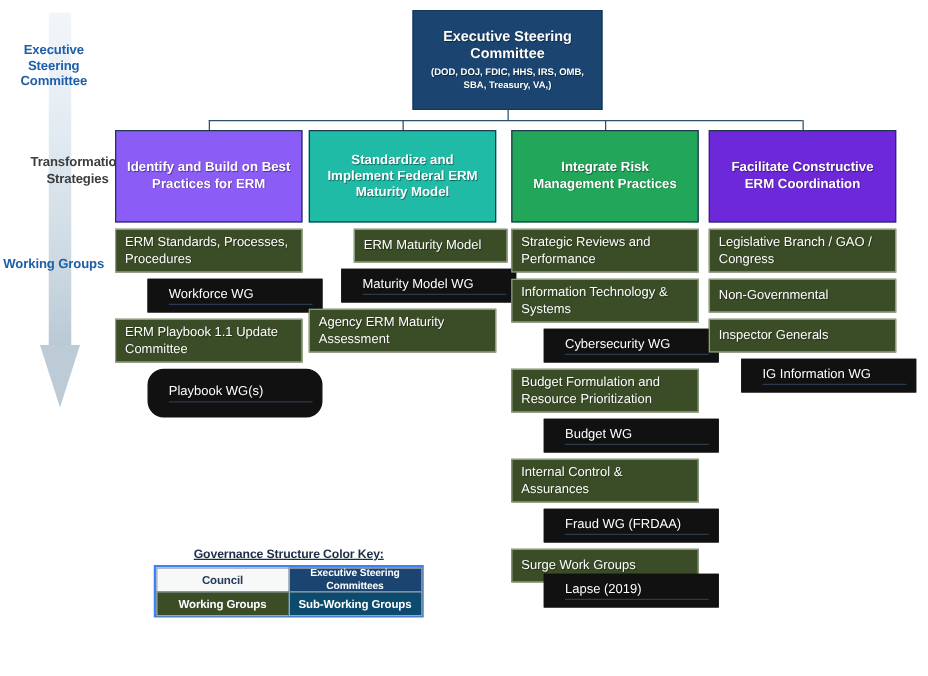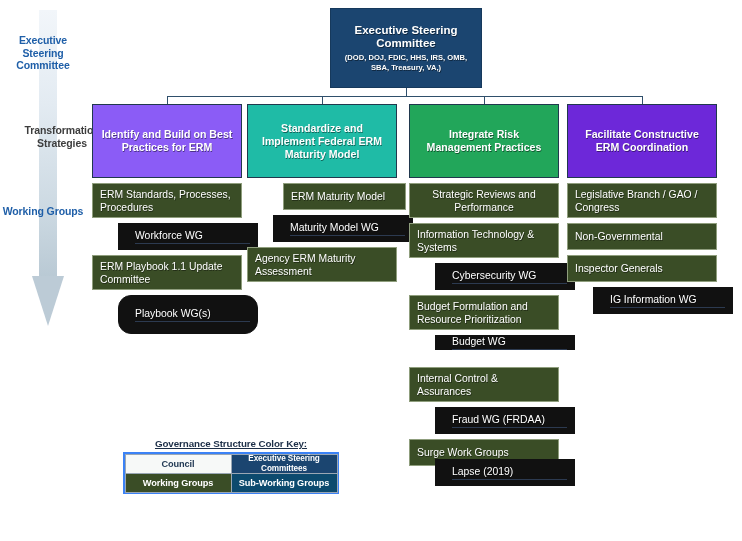--- a/index.html
+++ b/index.html
@@ -231,33 +231,33 @@
       </div>
       <div class="box subwg" style="left: 273px; width: 140px; top: 215px; height: 27px;">
         <span class="box-text">Maturity Model WG</span>
       </div>
       <div class="box wgrp" style="left: 247px; width: 150px; top: 247px; height: 35px;">
         <span class="box-text">Agency ERM Maturity Assessment</span>
       </div>
       <div class="box strategy" style="left: 409px; top: 104px; width: 150px; height: 74px; background: rgb(34, 166, 90);">
         <span class="box-text">Integrate Risk Management Practices</span>
       </div>
-      <div class="box wgrp" style="left: 409px; width: 150px; top: 183px; height: 35px; text-align: center;">
+      <div class="box wgrp" style="left: 409px; width: 150px; top: 183px; height: 35px;">
         <span class="box-text">Strategic Reviews and Performance</span>
       </div>
       <div class="box wgrp" style="left: 409px; width: 150px; top: 223px; height: 35px;">
         <span class="box-text">Information Technology &amp; Systems</span>
       </div>
       <div class="box subwg" style="left: 435px; width: 140px; top: 263px; height: 27px;">
         <span class="box-text">Cybersecurity WG</span>
       </div>
       <div class="box wgrp" style="left: 409px; width: 150px; top: 295px; height: 35px;">
         <span class="box-text">Budget Formulation and Resource Prioritization</span>
       </div>
-      <div class="box subwg" style="left: 435px; width: 140px; top: 335px; height: 15px;">
+      <div class="box subwg" style="left: 435px; width: 140px; top: 335px; height: 27px;">
         <span class="box-text">Budget WG</span>
       </div>
       <div class="box wgrp" style="left: 409px; width: 150px; top: 367px; height: 35px;">
         <span class="box-text">Internal Control &amp; Assurances</span>
       </div>
       <div class="box subwg" style="left: 435px; width: 140px; top: 407px; height: 27px;">
         <span class="box-text">Fraud WG (FRDAA)</span>
       </div>
       <div class="box wgrp" style="left: 409px; width: 150px; top: 439px; height: 27px;">
         <span class="box-text">Surge Work Groups</span>

